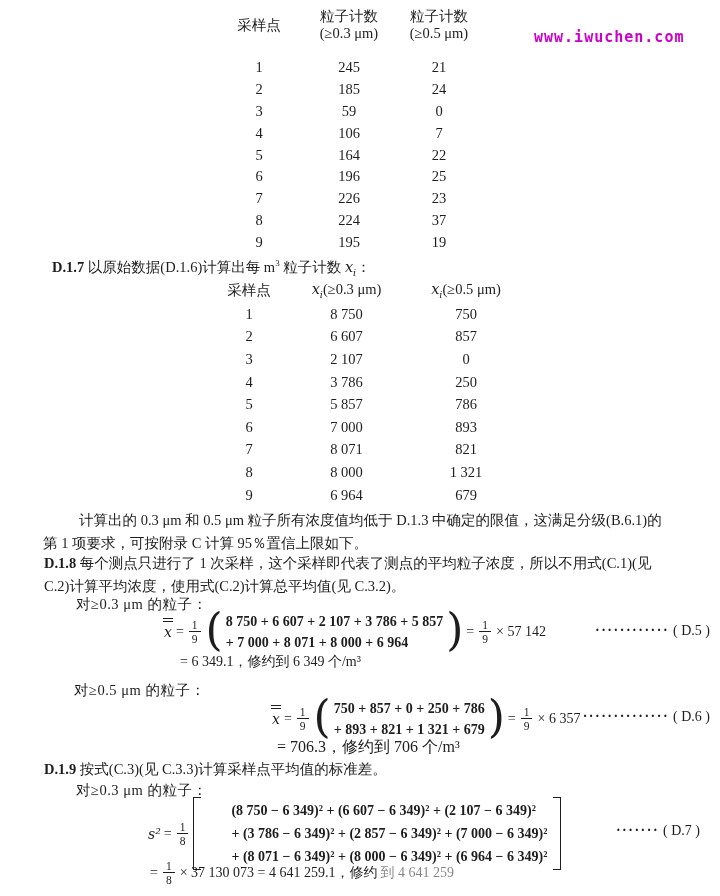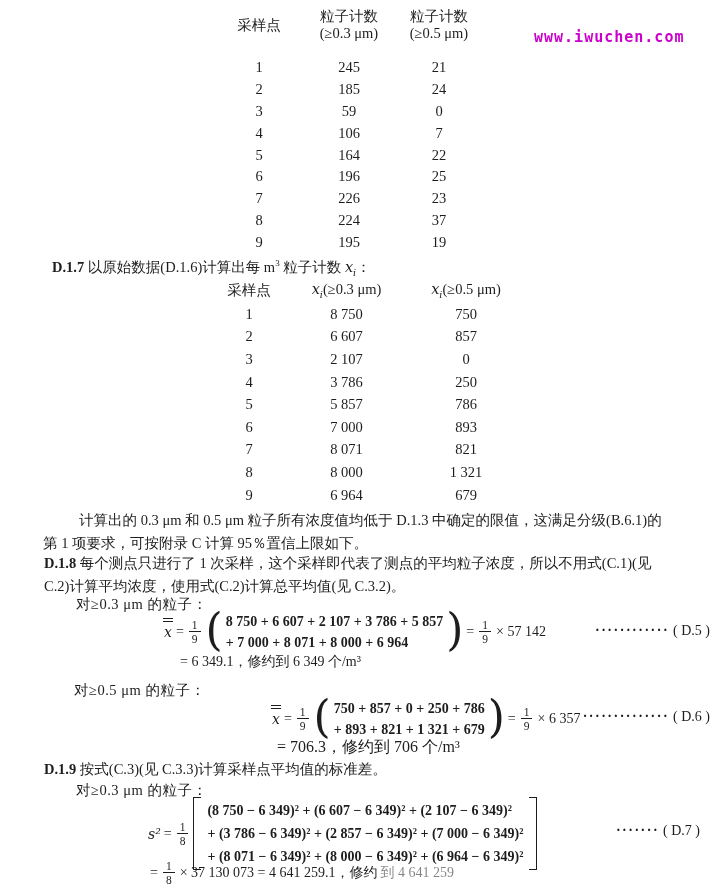--- a/index.html
+++ b/index.html
@@ -38,21 +38,21 @@
   
   .mvar{font-style:italic; font-family:"DejaVu Serif",serif;}
   .dbar{position:relative; font-style:italic; font-family:"DejaVu Serif",serif; display:inline-block; padding:0 1px;}
   .dbar::before,.dbar::after{content:""; position:absolute; left:0; width:10px; border-top:1.2px solid #1d1d1d;}
   .dbar::before{top:-3px;} .dbar::after{top:-6px;}
   .frac{display:inline-flex; flex-direction:column; align-items:center; font-size:11.5px; line-height:12px; vertical-align:middle; margin:0 2px;}
   .frac .den{border-top:1px solid #1d1d1d; padding:1px 3px 0;}
   .frac .num{padding:0 3px;}
   .formula{display:flex; align-items:center; gap:3px; white-space:nowrap; font-size:14px;}
   .stack{display:flex; flex-direction:column; line-height:21px; text-align:left;font-weight:bold;}
-  .stack3{line-height:23px;}
+  .stack3{line-height:23px;margin-left:24px;}
   .bigp{font-family:"DejaVu Serif",serif; font-size:44px; font-weight:300; line-height:40px; transform:translateY(-2px);}
   .bigp.open::before{content:"(";}
   .bigp.close::before{content:")";}
   .brl,.brr{align-self:stretch; width:7px;}
   .brl{border:1.5px solid #1d1d1d; border-right:none; margin-right:3px;}
   .brr{border:1.5px solid #1d1d1d; border-left:none; margin-left:3px;}
   .f5{left:163px; top:610px; height:44px;}
   .f6{left:271px; top:697px; height:44px;}
   .f7{left:148px; top:797px; height:73px;}
   .f5res{left:180px; top:653px; font-size:14px;}

